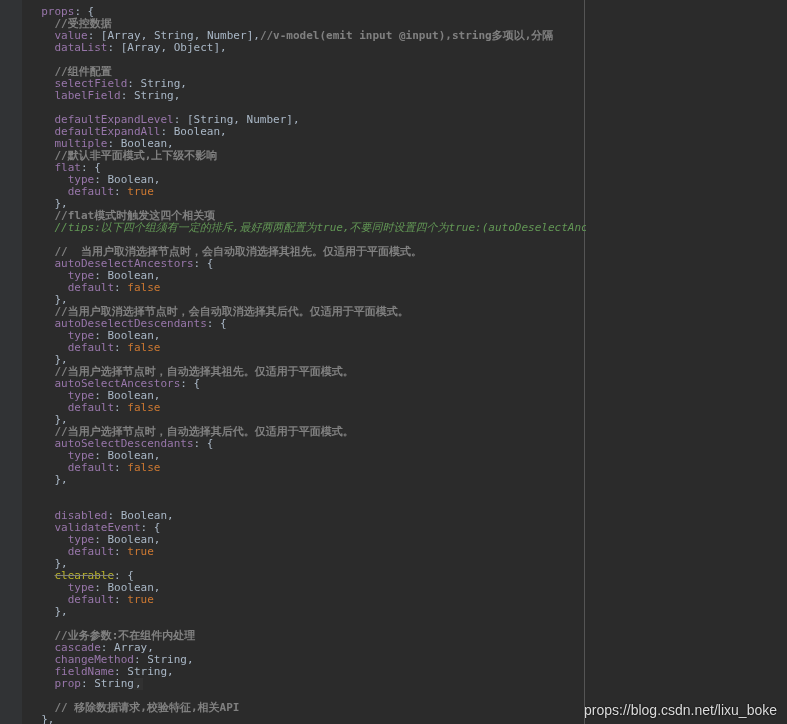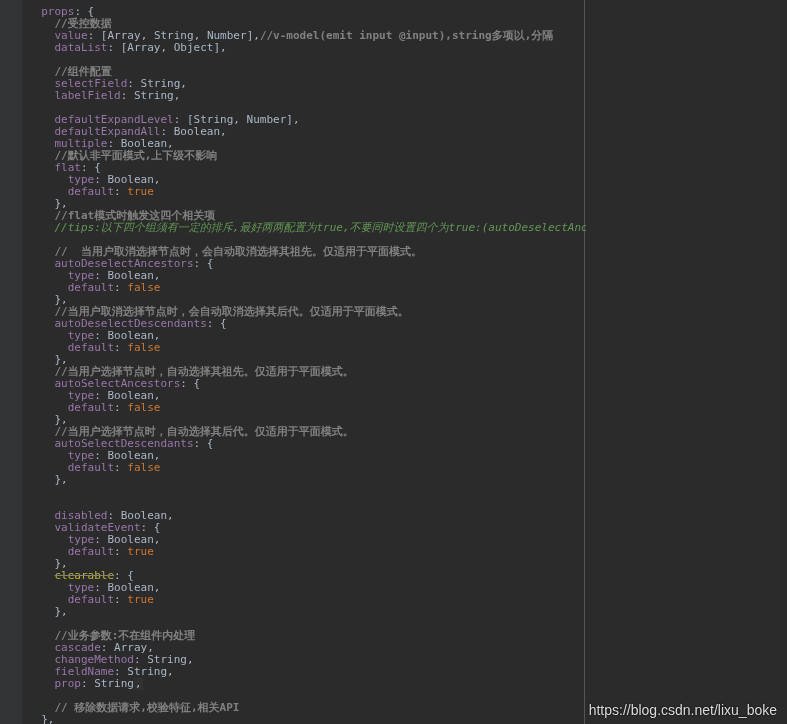--- a/index.html
+++ b/index.html
@@ -71,14 +71,14 @@
 </style>
 </head>
 <body>
 
 <div class="editor">
   <div class="gutter"></div>
   <div class="code-area">
     <pre id="code-pre"><span class="ln">  <span class="c-prop">props</span><span class="c-punct">: {</span></span><span class="ln">    <span class="c-comm">//受控数据</span></span><span class="ln">    <span class="c-prop">value</span><span class="c-punct">: [</span><span class="c-type">Array</span><span class="c-punct">, </span><span class="c-type">String</span><span class="c-punct">, </span><span class="c-type">Number</span><span class="c-punct">],</span><span class="c-comm">//v-model(emit input @input),string多项以,分隔</span></span><span class="ln">    <span class="c-prop">dataList</span><span class="c-punct">: [</span><span class="c-type">Array</span><span class="c-punct">, </span><span class="c-type">Object</span><span class="c-punct">],</span></span><span class="ln"> </span><span class="ln">    <span class="c-comm">//组件配置</span></span><span class="ln">    <span class="c-prop">selectField</span><span class="c-punct">: </span><span class="c-type">String</span><span class="c-punct">,</span></span><span class="ln">    <span class="c-prop">labelField</span><span class="c-punct">: </span><span class="c-type">String</span><span class="c-punct">,</span></span><span class="ln"> </span><span class="ln">    <span class="c-prop">defaultExpandLevel</span><span class="c-punct">: [</span><span class="c-type">String</span><span class="c-punct">, </span><span class="c-type">Number</span><span class="c-punct">],</span></span><span class="ln">    <span class="c-prop">defaultExpandAll</span><span class="c-punct">: </span><span class="c-type">Boolean</span><span class="c-punct">,</span></span><span class="ln">    <span class="c-prop">multiple</span><span class="c-punct">: </span><span class="c-type">Boolean</span><span class="c-punct">,</span></span><span class="ln">    <span class="c-comm">//默认非平面模式,上下级不影响</span></span><span class="ln">    <span class="c-prop">flat</span><span class="c-punct">: {</span></span><span class="ln">      <span class="c-prop">type</span><span class="c-punct">: </span><span class="c-type">Boolean</span><span class="c-punct">,</span></span><span class="ln">      <span class="c-prop">default</span><span class="c-punct">: </span><span class="c-key">true</span></span><span class="ln">    <span class="c-punct">},</span></span><span class="ln">    <span class="c-comm">//flat模式时触发这四个相关项</span></span><span class="ln">    <span class="c-tip">//tips:以下四个组须有一定的排斥,最好两两配置为true,不要同时设置四个为true:(autoDeselectAncestors &amp; autoSelectAncestors) ,(autoDeselectDescendants &amp; autoSelect</span></span><span class="ln"> </span><span class="ln">    <span class="c-comm">//  当用户取消选择节点时，会自动取消选择其祖先。仅适用于平面模式。</span></span><span class="ln">    <span class="c-prop">autoDeselectAncestors</span><span class="c-punct">: {</span></span><span class="ln">      <span class="c-prop">type</span><span class="c-punct">: </span><span class="c-type">Boolean</span><span class="c-punct">,</span></span><span class="ln">      <span class="c-prop">default</span><span class="c-punct">: </span><span class="c-key">false</span></span><span class="ln">    <span class="c-punct">},</span></span><span class="ln">    <span class="c-comm">//当用户取消选择节点时，会自动取消选择其后代。仅适用于平面模式。</span></span><span class="ln">    <span class="c-prop">autoDeselectDescendants</span><span class="c-punct">: {</span></span><span class="ln">      <span class="c-prop">type</span><span class="c-punct">: </span><span class="c-type">Boolean</span><span class="c-punct">,</span></span><span class="ln">      <span class="c-prop">default</span><span class="c-punct">: </span><span class="c-key">false</span></span><span class="ln">    <span class="c-punct">},</span></span><span class="ln">    <span class="c-comm">//当用户选择节点时，自动选择其祖先。仅适用于平面模式。</span></span><span class="ln">    <span class="c-prop">autoSelectAncestors</span><span class="c-punct">: {</span></span><span class="ln">      <span class="c-prop">type</span><span class="c-punct">: </span><span class="c-type">Boolean</span><span class="c-punct">,</span></span><span class="ln">      <span class="c-prop">default</span><span class="c-punct">: </span><span class="c-key">false</span></span><span class="ln">    <span class="c-punct">},</span></span><span class="ln">    <span class="c-comm">//当用户选择节点时，自动选择其后代。仅适用于平面模式。</span></span><span class="ln">    <span class="c-prop">autoSelectDescendants</span><span class="c-punct">: {</span></span><span class="ln">      <span class="c-prop">type</span><span class="c-punct">: </span><span class="c-type">Boolean</span><span class="c-punct">,</span></span><span class="ln">      <span class="c-prop">default</span><span class="c-punct">: </span><span class="c-key">false</span></span><span class="ln">    <span class="c-punct">},</span></span><span class="ln"> </span><span class="ln"> </span><span class="ln">    <span class="c-prop">disabled</span><span class="c-punct">: </span><span class="c-type">Boolean</span><span class="c-punct">,</span></span><span class="ln">    <span class="c-prop">validateEvent</span><span class="c-punct">: {</span></span><span class="ln">      <span class="c-prop">type</span><span class="c-punct">: </span><span class="c-type">Boolean</span><span class="c-punct">,</span></span><span class="ln">      <span class="c-prop">default</span><span class="c-punct">: </span><span class="c-key">true</span></span><span class="ln">    <span class="c-punct">},</span></span><span class="ln">    <span class="c-warn">clearable</span><span class="c-punct">: {</span></span><span class="ln">      <span class="c-prop">type</span><span class="c-punct">: </span><span class="c-type">Boolean</span><span class="c-punct">,</span></span><span class="ln">      <span class="c-prop">default</span><span class="c-punct">: </span><span class="c-key">true</span></span><span class="ln">    <span class="c-punct">},</span></span><span class="ln"> </span><span class="ln">    <span class="c-comm">//业务参数:不在组件内处理</span></span><span class="ln">    <span class="c-prop">cascade</span><span class="c-punct">: </span><span class="c-type">Array</span><span class="c-punct">,</span></span><span class="ln">    <span class="c-prop">changeMethod</span><span class="c-punct">: </span><span class="c-type">String</span><span class="c-punct">,</span></span><span class="ln">    <span class="c-prop">fieldName</span><span class="c-punct">: </span><span class="c-type">String</span><span class="c-punct">,</span></span><span class="ln">    <span class="c-prop">prop</span><span class="c-punct">: </span><span class="c-type">String</span><span class="caret-bg"><span class="c-punct">,</span></span></span><span class="ln"> </span><span class="ln">    <span class="c-comm">// 移除数据请求,校验特征,相关API</span></span><span class="ln">  <span class="c-punct">},</span></span></pre>
   </div>
   <div class="minimap"></div>
-  <div class="watermark">https://blog.csdn.net/lixu_boke</div>
+  <div class="watermark">props://blog.csdn.net/lixu_boke</div>
 </div>
 
 </body></html>

